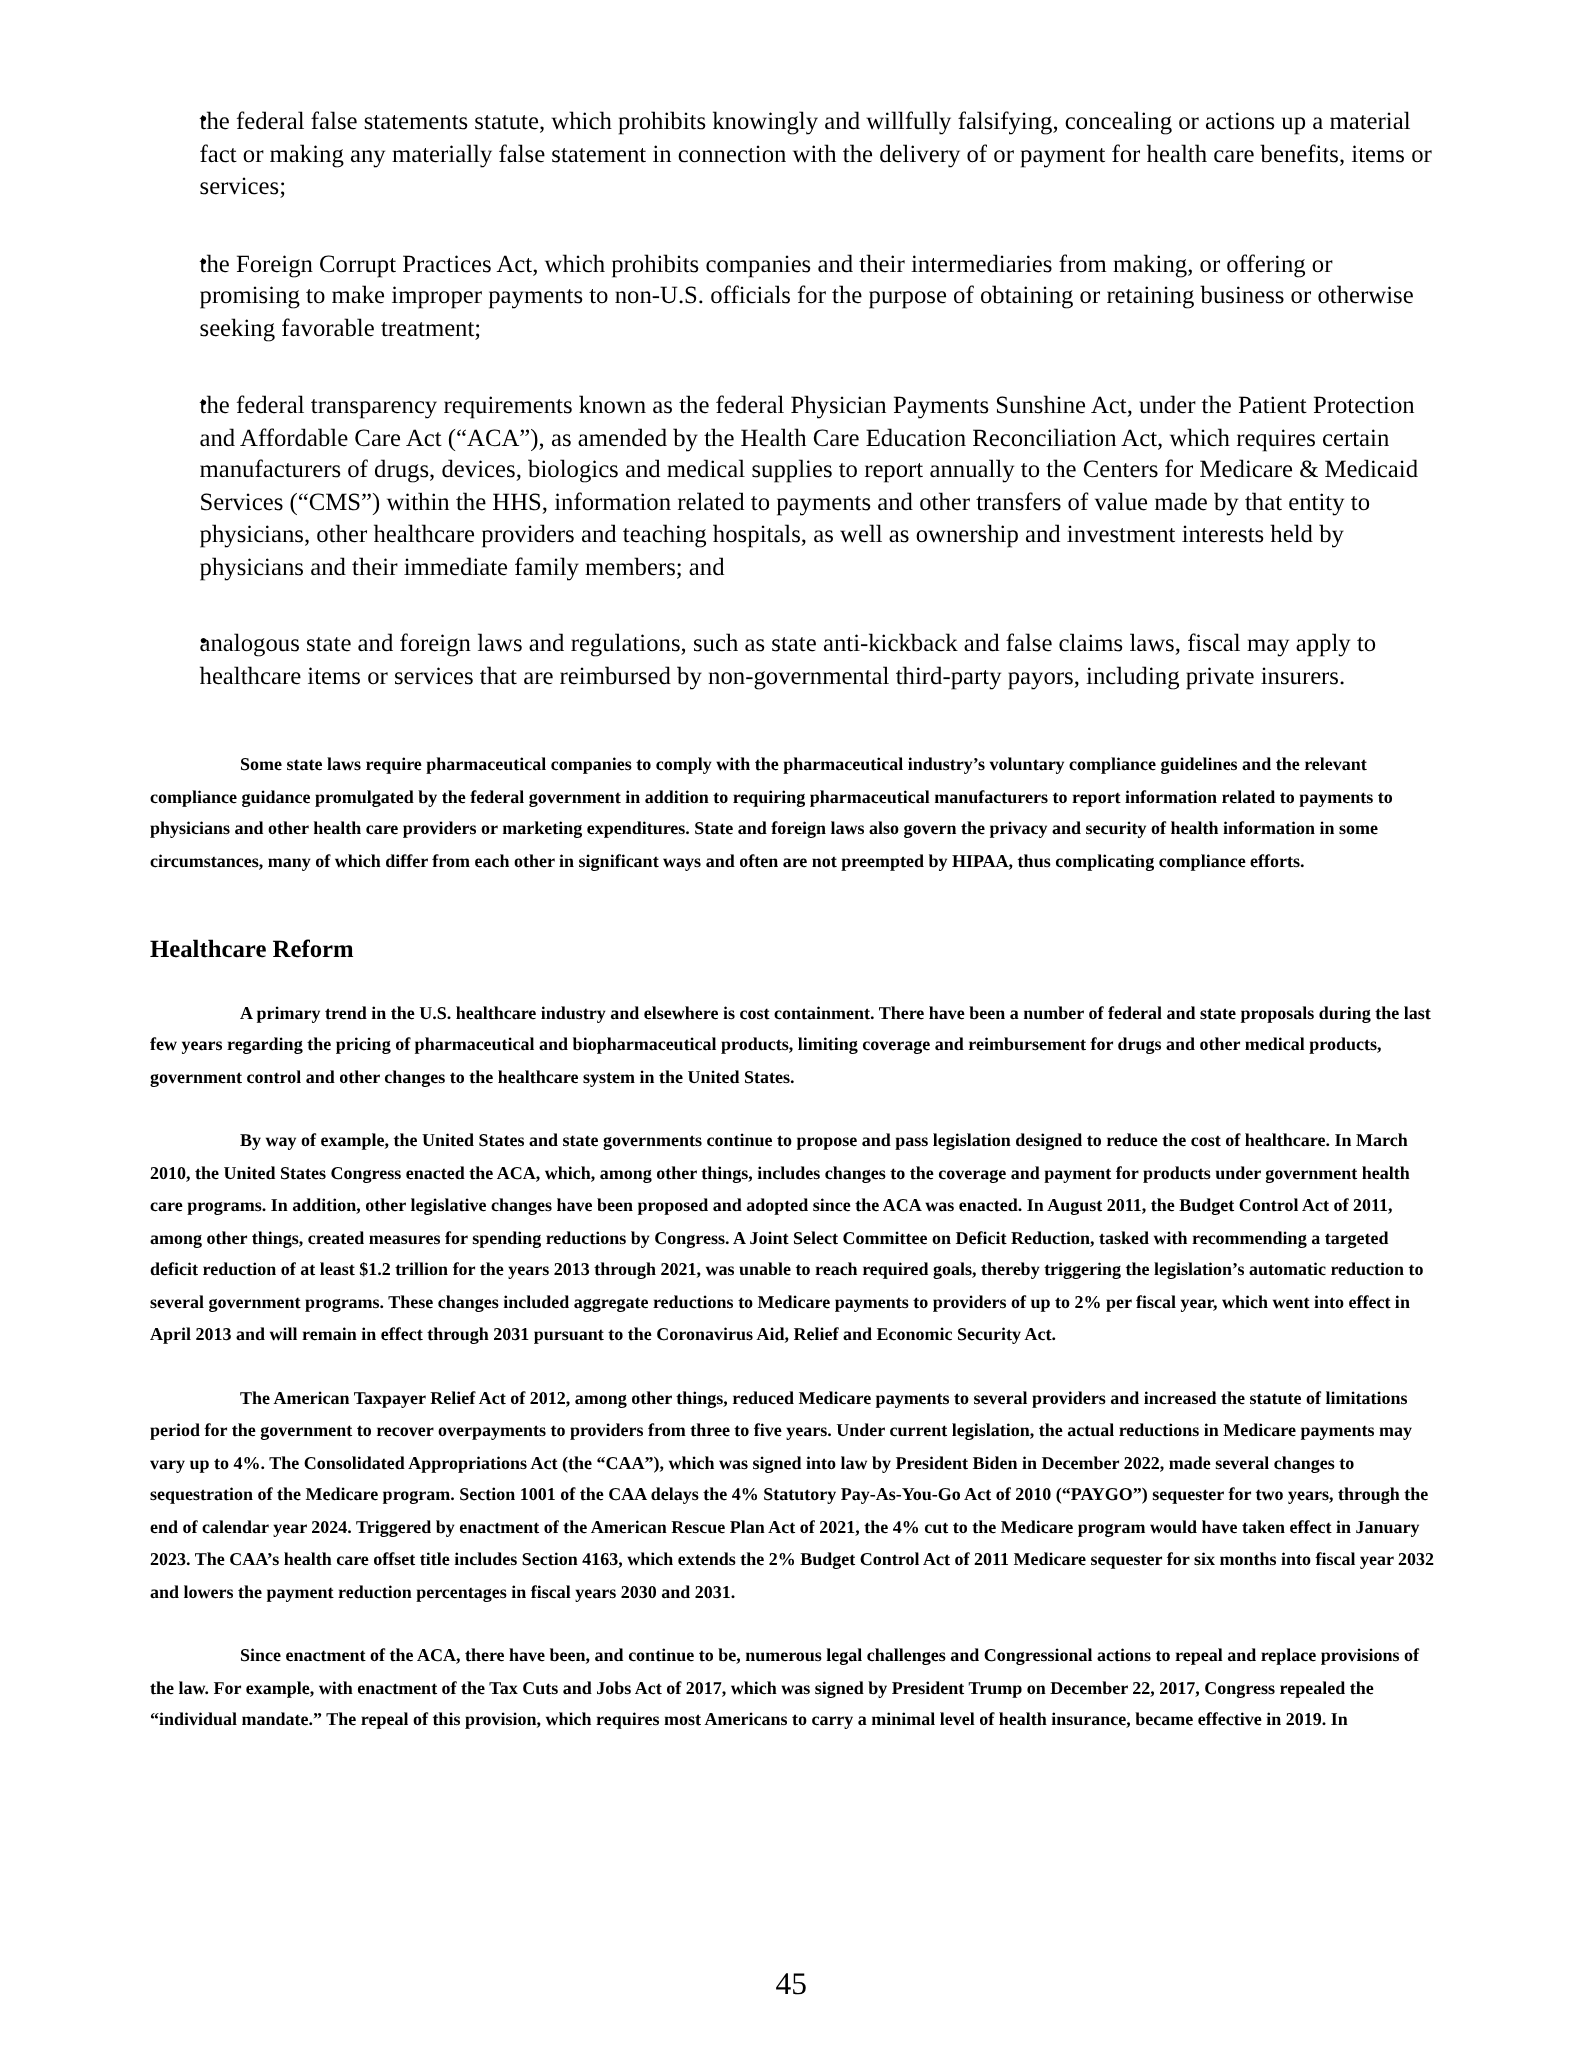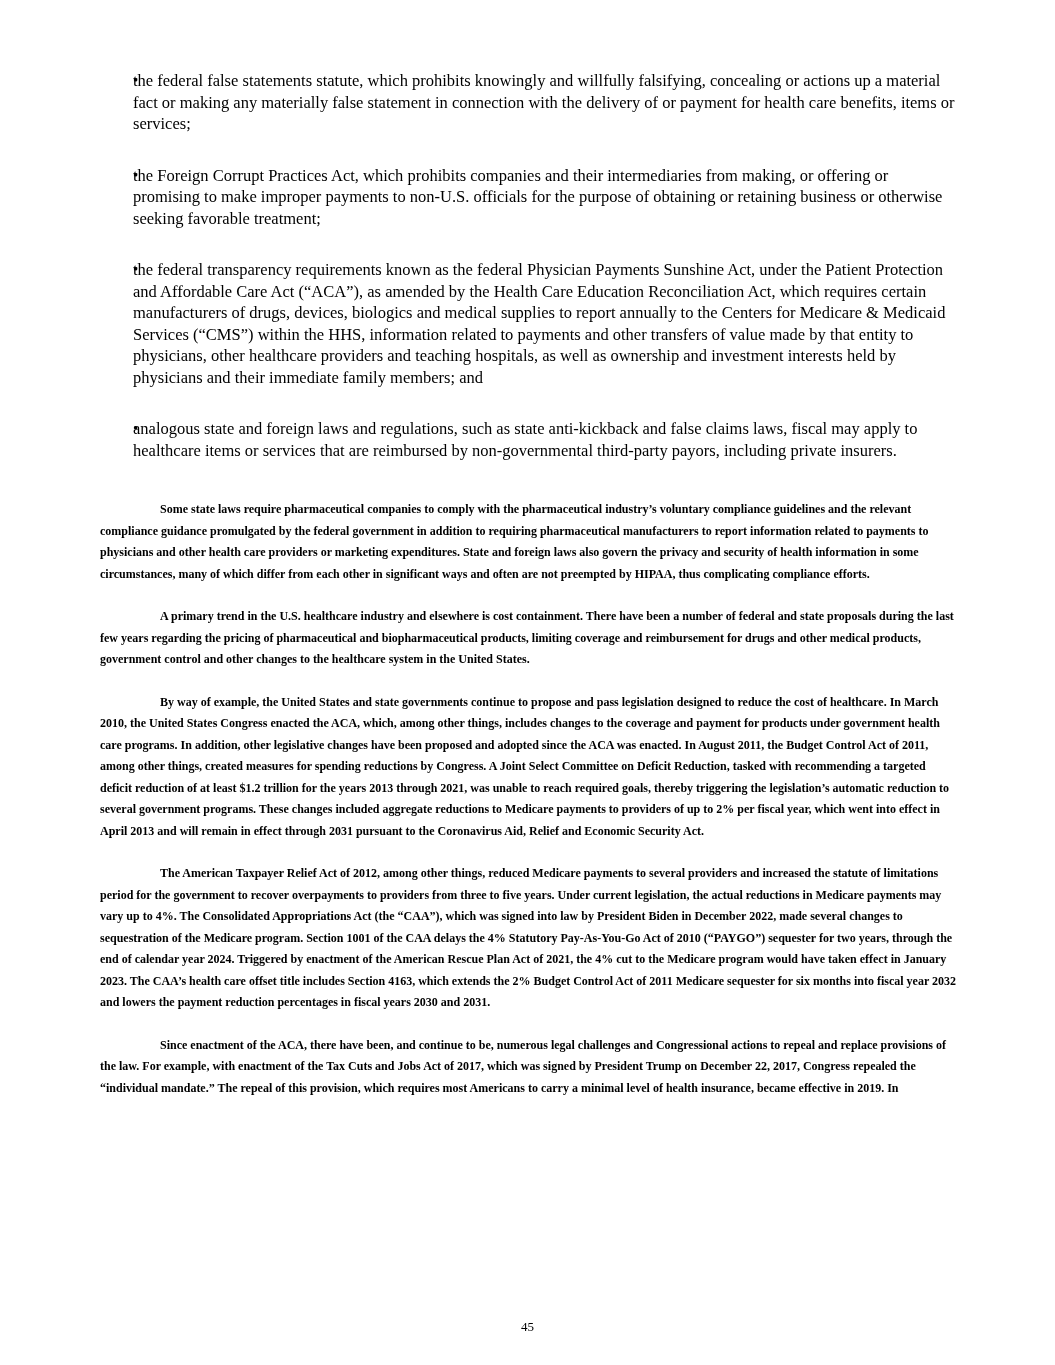--- a/index.html
+++ b/index.html
@@ -53,21 +53,21 @@
     line-height: 21.5px;
     font-weight: bold;
     margin: 37px 0 21px 0;
   }
   .page-number {
     position: absolute;
     bottom: 30px;
     left: 0;
     width: 1055px;
     text-align: center;
-    font-size: 13px;
+    font-size: 21px;
   }
 </style>
 </head>
 <body>
 
 <div class="page">
 
   <div class="bullet-list">
 
     <div class="bullet-item">
@@ -87,20 +87,21 @@
 
     <div class="bullet-item">
       <span class="bullet-glyph">•</span>
       <span class="bullet-text">analogous state and foreign laws and regulations, such as state anti-kickback and false claims laws, fiscal may apply to healthcare items or services that are reimbursed by non-governmental third-party payors, including private insurers.</span>
     </div>
 
   </div>
 
   <p class="para">Some state laws require pharmaceutical companies to comply with the pharmaceutical industry’s voluntary compliance guidelines and the relevant compliance guidance promulgated by the federal government in addition to requiring pharmaceutical manufacturers to report information related to payments to physicians and other health care providers or marketing expenditures. State and foreign laws also govern the privacy and security of health information in some circumstances, many of which differ from each other in significant ways and often are not preempted by HIPAA, thus complicating compliance efforts.</p>
 
+  <h2 class="section-heading">Healthcare Reform</h2>
 
   <p class="para">A primary trend in the U.S. healthcare industry and elsewhere is cost containment. There have been a number of federal and state proposals during the last few years regarding the pricing of pharmaceutical and biopharmaceutical products, limiting coverage and reimbursement for drugs and other medical products, government control and other changes to the healthcare system in the United States.</p>
 
   <p class="para">By way of example, the United States and state governments continue to propose and pass legislation designed to reduce the cost of healthcare. In March 2010, the United States Congress enacted the ACA, which, among other things, includes changes to the coverage and payment for products under government health care programs. In addition, other legislative changes have been proposed and adopted since the ACA was enacted. In August 2011, the Budget Control Act of 2011, among other things, created measures for spending reductions by Congress. A Joint Select Committee on Deficit Reduction, tasked with recommending a targeted deficit reduction of at least $1.2 trillion for the years 2013 through 2021, was unable to reach required goals, thereby triggering the legislation’s automatic reduction to several government programs. These changes included aggregate reductions to Medicare payments to providers of up to 2% per fiscal year, which went into effect in April 2013 and will remain in effect through 2031 pursuant to the Coronavirus Aid, Relief and Economic Security Act.</p>
 
   <p class="para">The American Taxpayer Relief Act of 2012, among other things, reduced Medicare payments to several providers and increased the statute of limitations period for the government to recover overpayments to providers from three to five years. Under current legislation, the actual reductions in Medicare payments may vary up to 4%. The Consolidated Appropriations Act (the “CAA”), which was signed into law by President Biden in December 2022, made several changes to sequestration of the Medicare program. Section 1001 of the CAA delays the 4% Statutory Pay-As-You-Go Act of 2010 (“PAYGO”) sequester for two years, through the end of calendar year 2024. Triggered by enactment of the American Rescue Plan Act of 2021, the 4% cut to the Medicare program would have taken effect in January 2023. The CAA’s health care offset title includes Section 4163, which extends the 2% Budget Control Act of 2011 Medicare sequester for six months into fiscal year 2032 and lowers the payment reduction percentages in fiscal years 2030 and 2031.</p>
 
   <p class="para">Since enactment of the ACA, there have been, and continue to be, numerous legal challenges and Congressional actions to repeal and replace provisions of the law. For example, with enactment of the Tax Cuts and Jobs Act of 2017, which was signed by President Trump on December 22, 2017, Congress repealed the “individual mandate.” The repeal of this provision, which requires most Americans to carry a minimal level of health insurance, became effective in 2019. In</p>
 
   <div class="page-number">45</div>

